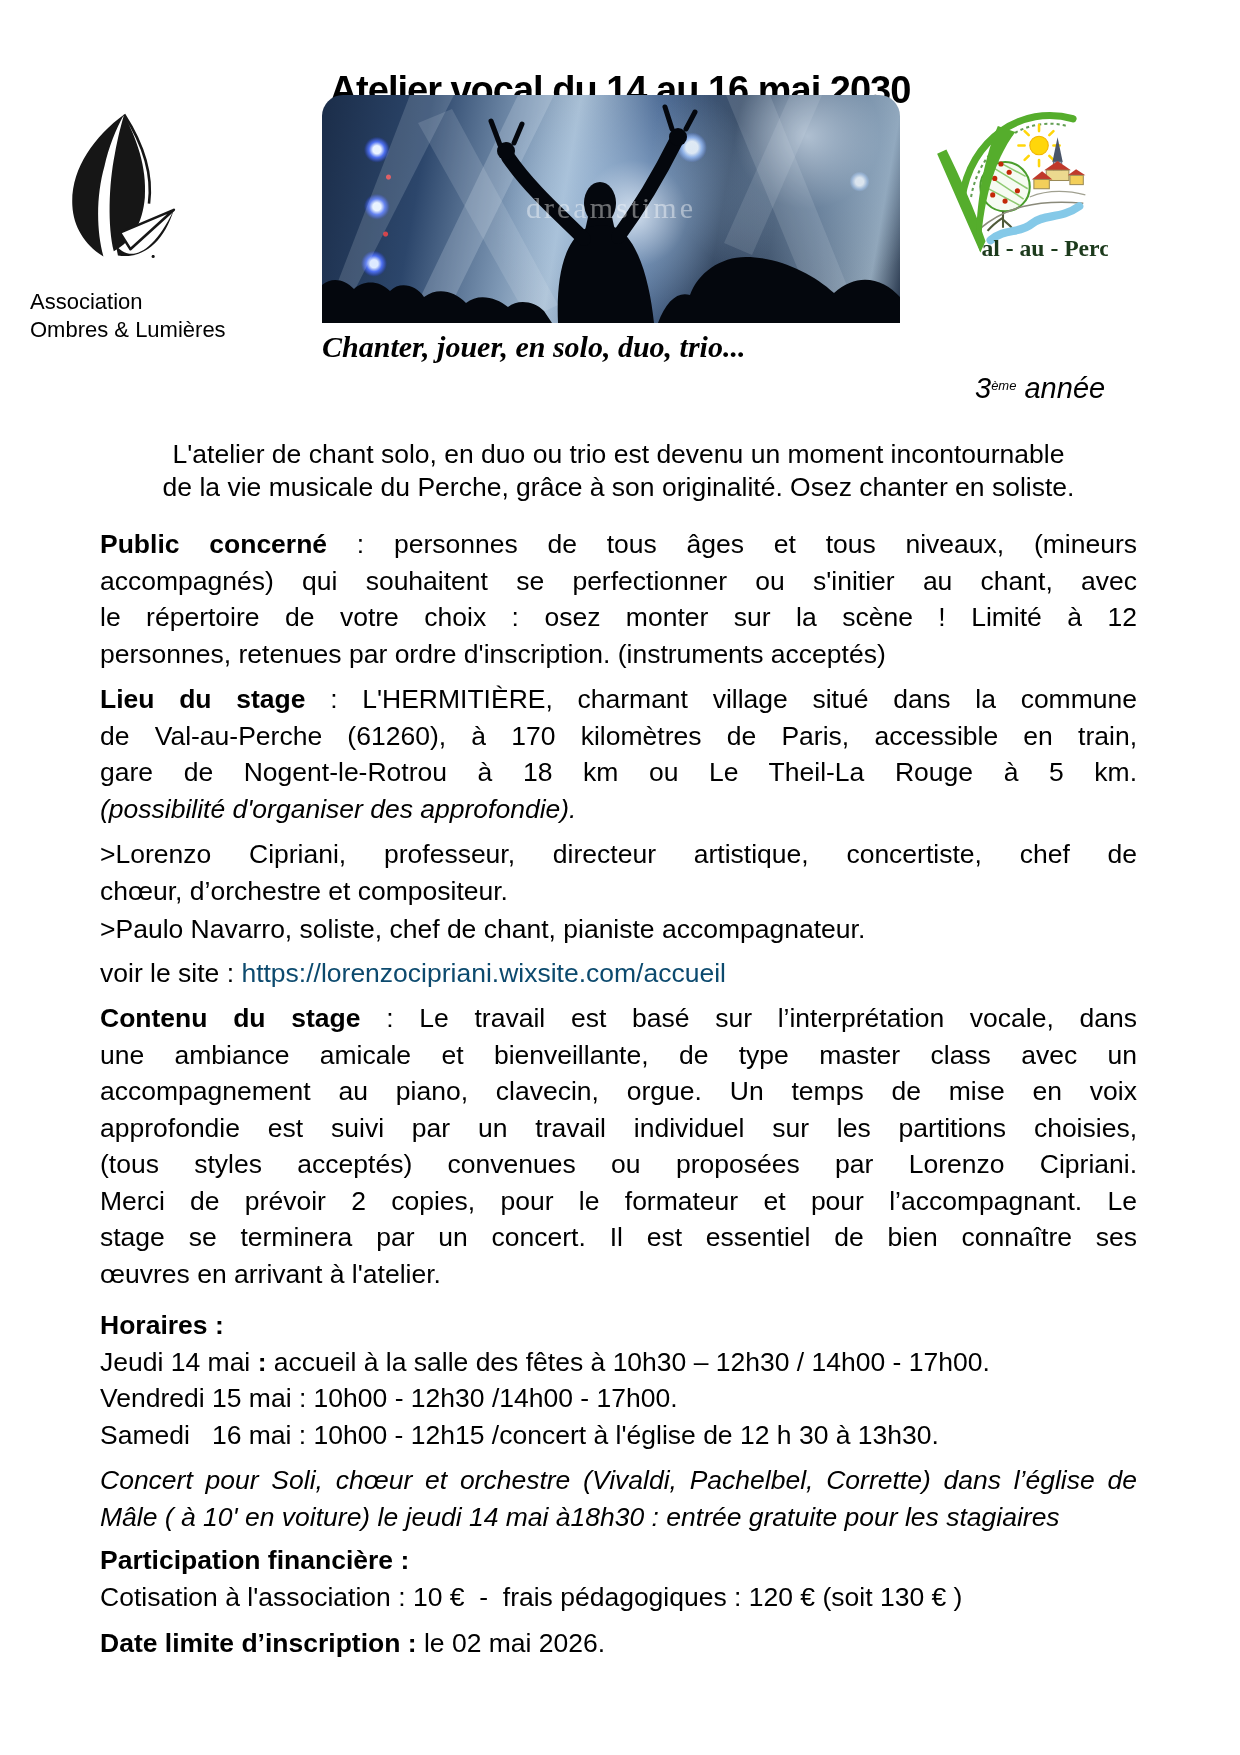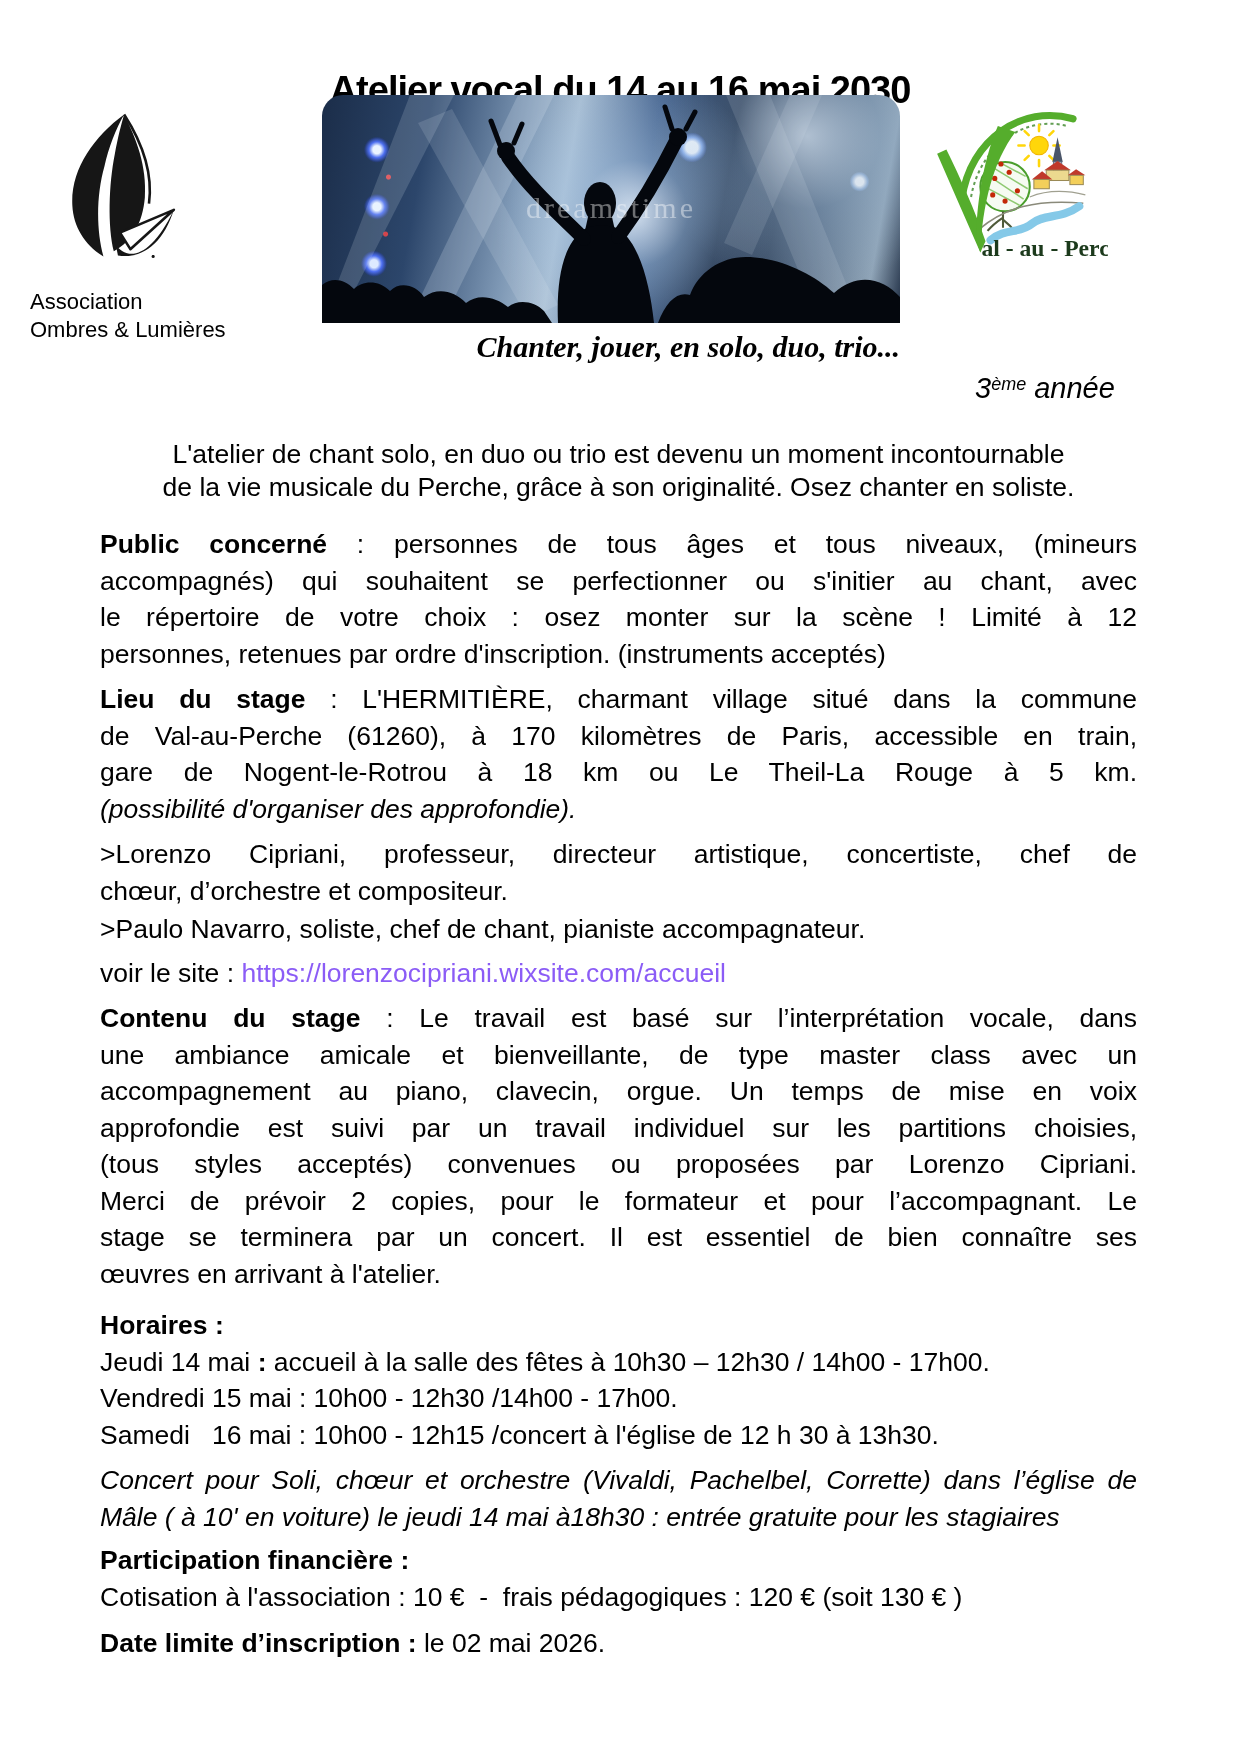--- a/index.html
+++ b/index.html
@@ -36,47 +36,47 @@
     border-radius: 21px;
   }
   .photo svg { position:absolute; left:0; top:0; }
   .watermark {
     position:absolute; left:0; top:42%; width:100%;
     text-align:center; font-family:"Liberation Serif", serif;
     font-size:30px; letter-spacing:3px; color:rgba(255,255,255,0.42);
   }
   .photo-caption {
     position:absolute; left:322px; top:330px; width:578px;
-    text-align:right; font-family:"Liberation Serif", serif;
+    text-align:left; font-family:"Liberation Serif", serif;
     font-style:italic; font-weight:bold; font-size:30px;
   }
   .logo-vap { position:absolute; left:933px; top:98px; width:175px; height:165px; }
   .year-note {
     position:absolute; left:975px; top:372px;
     font-style:italic; font-size:29px;
   }
-  .year-note .sup { font-size:18px; vertical-align:8px; }
+  .year-note .sup { font-size:13px; vertical-align:8px; }
   
   .content {
     position:absolute; left:100px; top:438px; width:1037px;
     font-size:26.5px; line-height:36.5px;
   }
   .content p, .content div.blk { margin:0; }
   .intro { text-align:center; line-height:32.5px; margin-bottom:23px !important; }
   .b { font-weight:bold; }
   .it { font-style:italic; }
   .jl { display:block; text-align:justify; text-align-last:justify; }
   .nl { display:block; }
   .pre { white-space:pre-wrap; }
   .mb9  { margin-bottom:9px  !important; }
   .mb2  { margin-bottom:2px  !important; }
   .mb7  { margin-bottom:7px  !important; }
   .mb15 { margin-bottom:15px !important; }
   .mb10 { margin-bottom:10px !important; }
-  a.site-link { color:#8b5cf6; text-decoration:none;text-align:center; }
+  a.site-link { color:#0c4a6e; text-decoration:none;text-align:center; }
 </style>
 </head>
 <body>
 
 <div class="page">
 
   <h1 class="doc-title">Atelier vocal du 14 au 16 mai 2030</h1>
 
   <div class="logo-ol">
     <svg width="116" height="148" viewBox="0 0 112 142">

